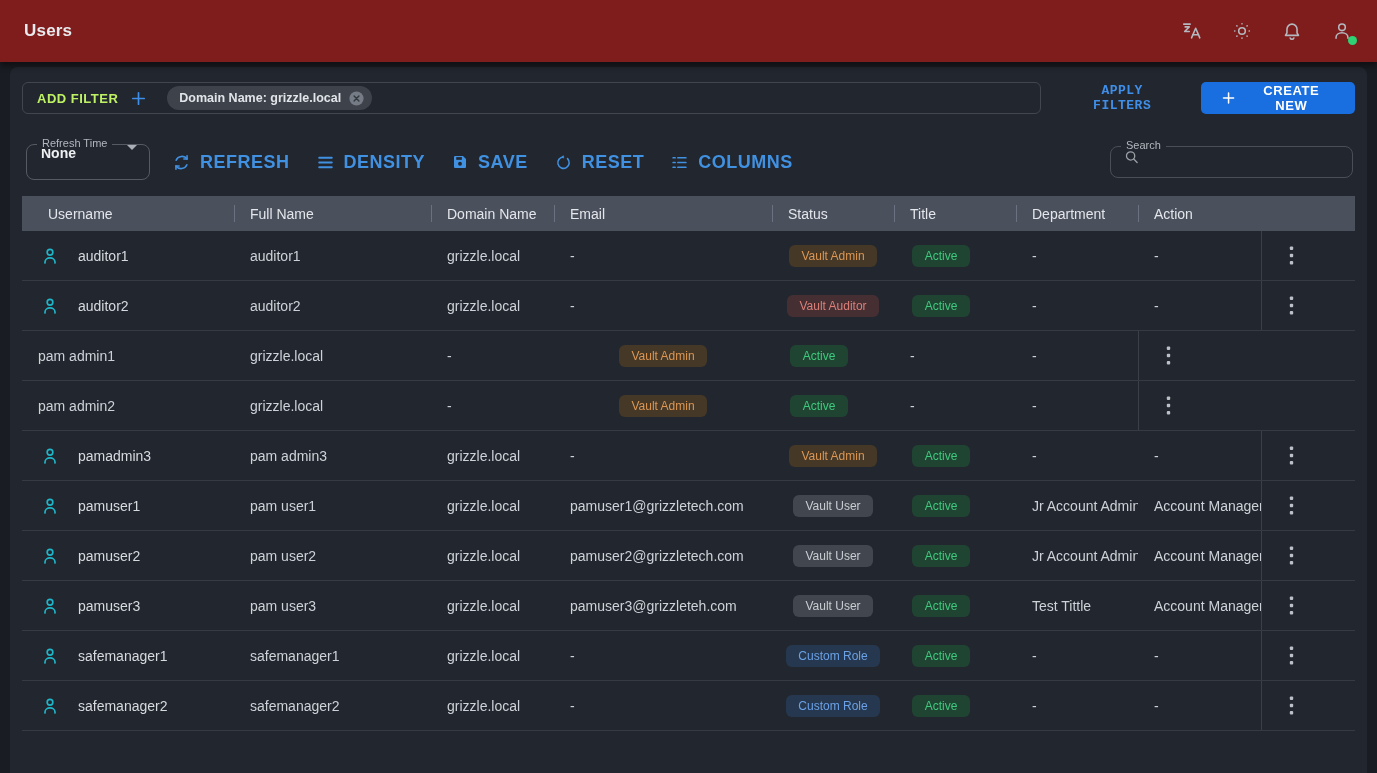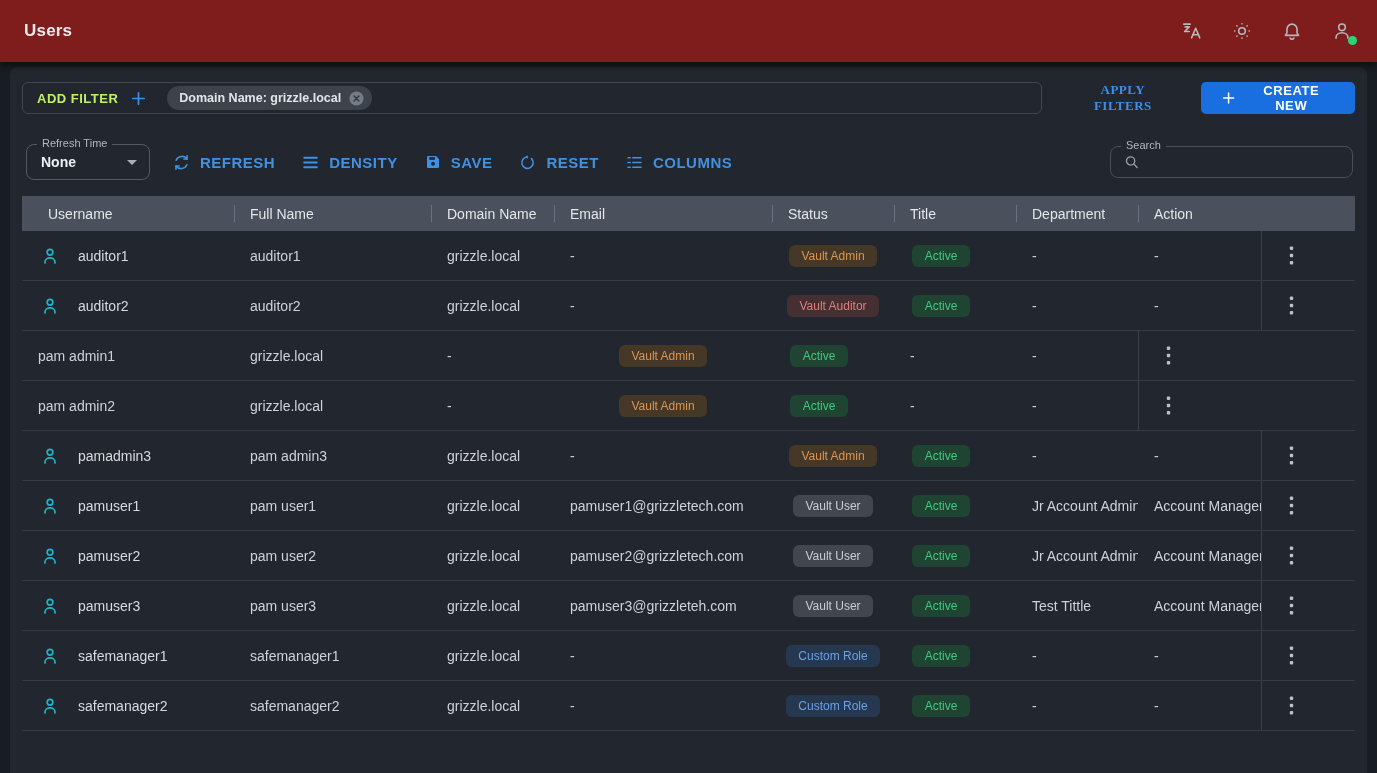--- a/index.html
+++ b/index.html
@@ -35,35 +35,35 @@
     display:flex; align-items:center; padding:0 14px; gap:14px;
   }
   .add-filter{ display:flex; align-items:center; gap:12px; background:none; border:0; cursor:pointer;
     color:#bef264; font-weight:bold; font-size:13px; letter-spacing:.5px; font-family:inherit; }
   .chip{
     background:#3e434b; border-radius:13px; height:24px; display:flex; align-items:center;
     gap:7px; padding:0 7px 0 12px; cursor:pointer; border:0; margin-left:6px;
   }
   .chip-label{ color:#e1e4e8; font-size:12.5px; font-weight:bold; }
   .apply-btn{ margin-left:30px; background:none; border:0; cursor:pointer; color:#3f8ee8;
-    font-weight:bold; font-size:13px; letter-spacing:.5px; font-family:Liberation Serif, serif; }
+    font-weight:bold; font-size:13px; letter-spacing:.5px; font-family:Liberation Mono, monospace; }
   .create-btn{
     margin-left:28px; height:32px; background:#1a6fe0; border:0; border-radius:5px; cursor:pointer;
     color:#fff; font-weight:bold; font-size:13px; letter-spacing:.6px;
     display:flex; align-items:center; gap:11px; padding:0 20px; font-family:inherit;
   }
 
   
   .toolbar{ display:flex; align-items:center; margin:30px 12px 0 16px; }
-  .outlined{ position:relative; border:1px solid #565b63; border-radius:8px; display:flex; align-items:center; }
+  .outlined{ position:relative; border:1px solid #565b63; border-radius:8px; display:flex; align-items:flex-start; }
   .legend{ position:absolute; top:-8px; left:10px; background:#22262e; padding:0 5px; font-size:11px; color:#b2b7be; }
   .refresh-select{ width:124px; height:36px; padding:0 12px 0 14px; cursor:pointer; }
   .select-value{ color:#eef0f2; font-weight:bold; font-size:14px; flex:1; }
   .caret{ width:0; height:0; border-left:5px solid transparent; border-right:5px solid transparent; border-top:5px solid #a9afb6; }
-  .tb-btn{ display:flex; align-items:center; gap:9px; color:#4191e2; font-weight:bold; font-size:15px;
+  .tb-btn{ display:flex; align-items:center; gap:9px; color:#4191e2; font-weight:bold; font-size:18px;
     letter-spacing:.5px; background:none; border:0; cursor:pointer; margin-left:26px; font-family:inherit; }
   .search-box{ margin-left:auto; width:243px; height:32px; border-color:#4a4e57; padding:0 12px; margin-right:2px; }
   .search-box input{ background:transparent; border:0; outline:none; color:#e8eaed; font-size:14px; width:100%; margin-left:11px; font-family:inherit; }
 
   
   .tablewrap{ margin:16px 12px 0 12px; --cols:212px 197px 123px 218px 122px 122px 122px 123px 95px; }
   .thead{ display:grid; grid-template-columns:var(--cols); background:#4a505c; height:35px; }
   .th{ display:flex; align-items:center; color:#e3e6ea; font-size:14px; font-weight:500;
     padding-left:16px; position:relative; cursor:pointer; white-space:nowrap; overflow:hidden; }
   .th:first-child{ padding-left:26px; }

